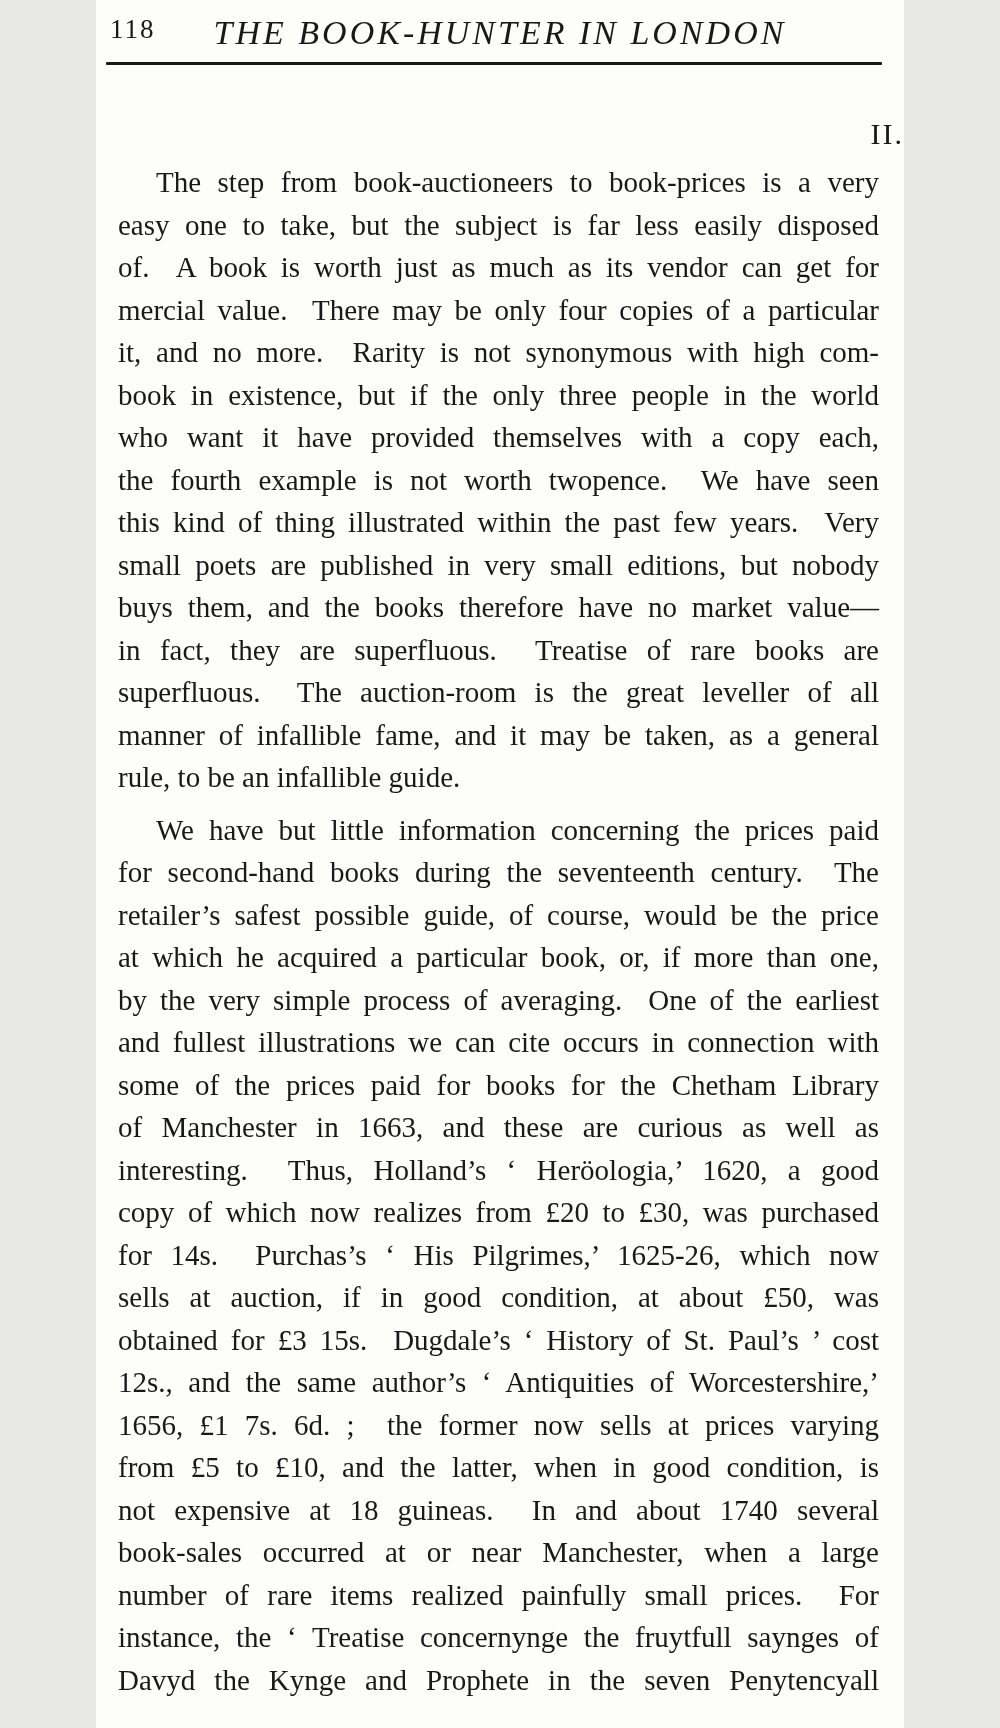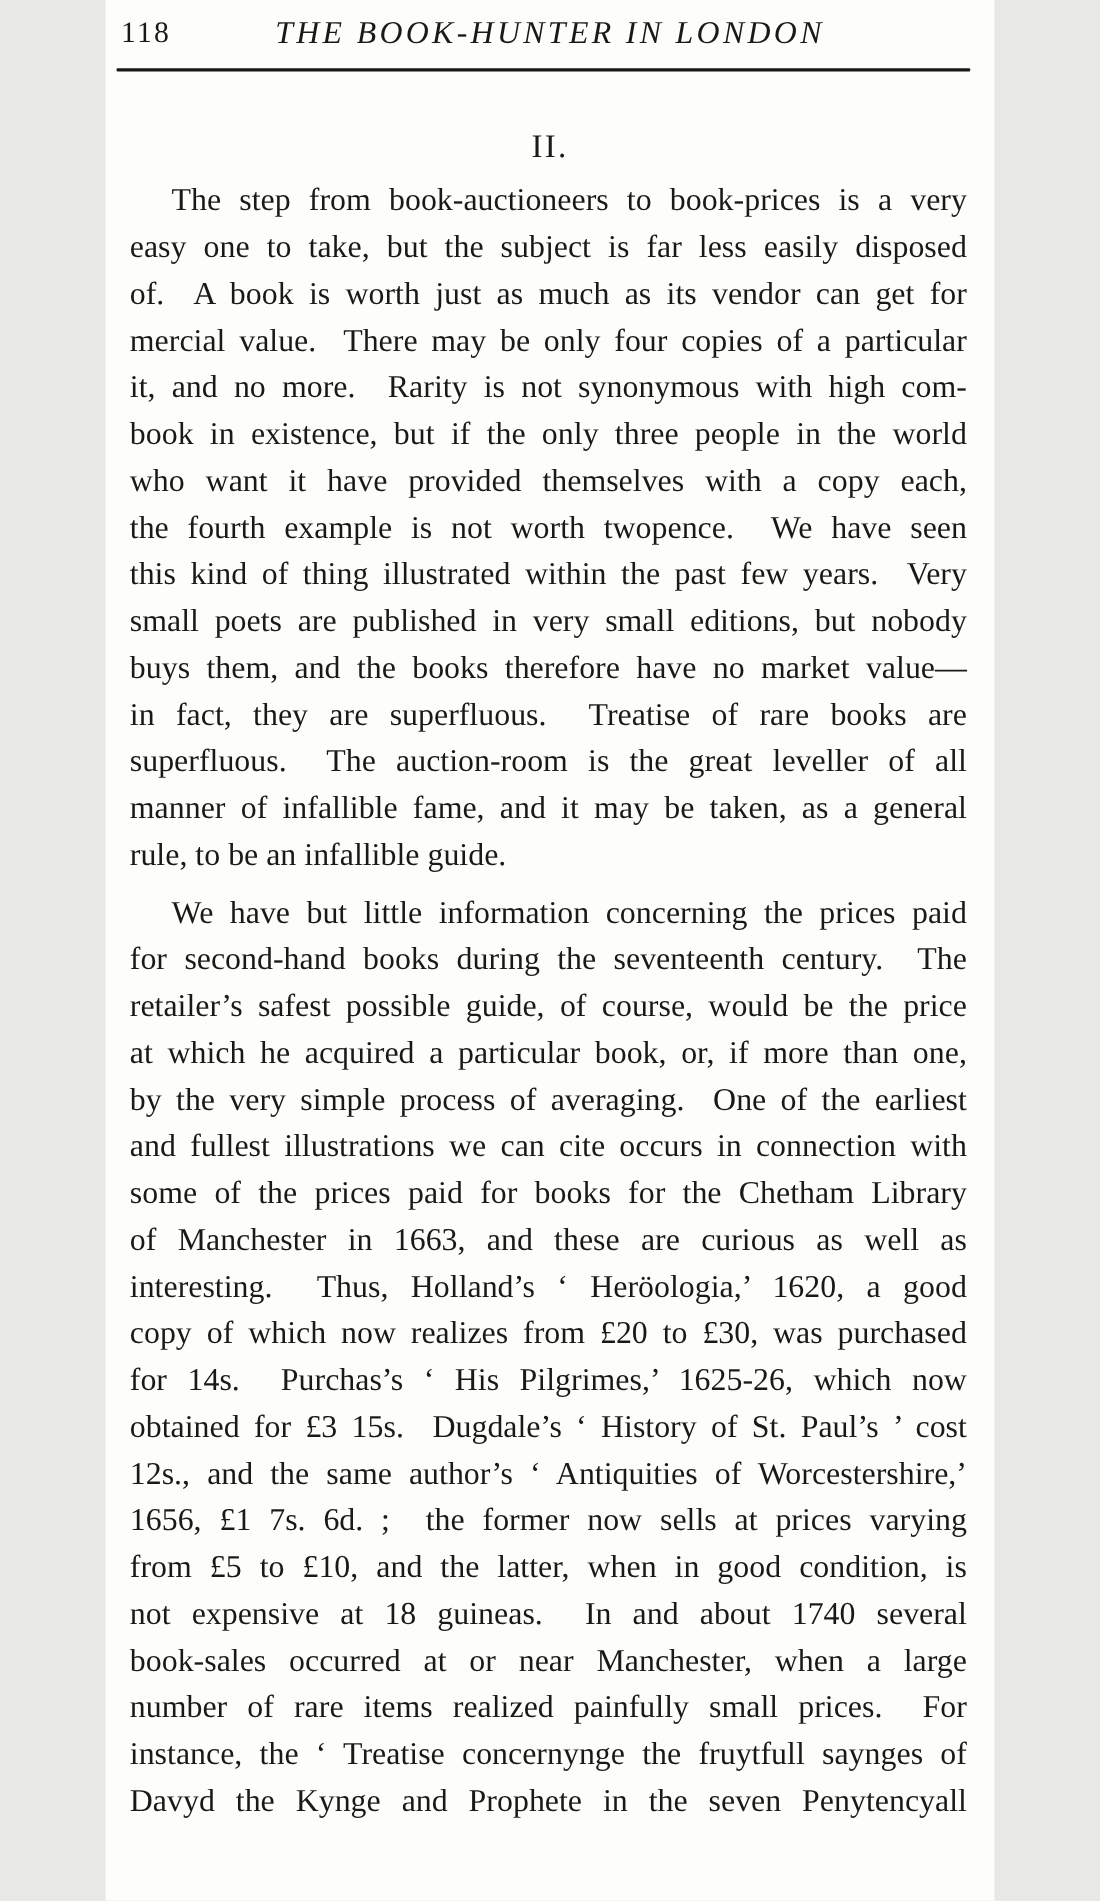--- a/index.html
+++ b/index.html
@@ -27,32 +27,32 @@
     position: absolute;
     left: 14px;
     top: 14px;
     font-size: 27px;
     letter-spacing: 2px;
   }
   .running-title {
     display: block;
     text-align: center;
     font-style: italic;
-    font-size: 29px;
+    font-size: 34px;
     letter-spacing: 3px;
     white-space: pre;
   }
   .rule {
     height: 3px;
     background: var(--ink, #191919);
     margin: 10px 22px 0 10px;
     border-radius: 1px;
   }
   .section-heading {
-    text-align: center;
+    text-align: right;
     font-size: 30px;
     font-weight: normal;
     letter-spacing: 2px;
     margin: 52px 0 0 0;
     line-height: 34px;
   }
   .body-text {
     margin: 9px 15px 0 12px;
     font-size: 29px;
     line-height: 42.5px;
@@ -109,20 +109,21 @@
         <div class="line">for second-hand books during the seventeenth century.  The</div>
         <div class="line">retailer’s safest possible guide, of course, would be the price</div>
         <div class="line">at which he acquired a particular book, or, if more than one,</div>
         <div class="line">by the very simple process of averaging.  One of the earliest</div>
         <div class="line">and fullest illustrations we can cite occurs in connection with</div>
         <div class="line">some of the prices paid for books for the Chetham Library</div>
         <div class="line">of Manchester in 1663, and these are curious as well as</div>
         <div class="line">interesting.  Thus, Holland’s ‘ Heröologia,’ 1620, a good</div>
         <div class="line">copy of which now realizes from £20 to £30, was purchased</div>
         <div class="line">for 14s.  Purchas’s ‘ His Pilgrimes,’ 1625-26, which now</div>
+        <div class="line">sells at auction, if in good condition, at about £50, was</div>
         <div class="line">obtained for £3 15s.  Dugdale’s ‘ History of St. Paul’s ’ cost</div>
         <div class="line">12s., and the same author’s ‘ Antiquities of Worcestershire,’</div>
         <div class="line">1656, £1 7s. 6d. ;  the former now sells at prices varying</div>
         <div class="line">from £5 to £10, and the latter, when in good condition, is</div>
         <div class="line">not expensive at 18 guineas.  In and about 1740 several</div>
         <div class="line">book-sales occurred at or near Manchester, when a large</div>
         <div class="line">number of rare items realized painfully small prices.  For</div>
         <div class="line">instance, the ‘ Treatise concernynge the fruytfull saynges of</div>
         <div class="line">Davyd the Kynge and Prophete in the seven Penytencyall</div>
       </div>

